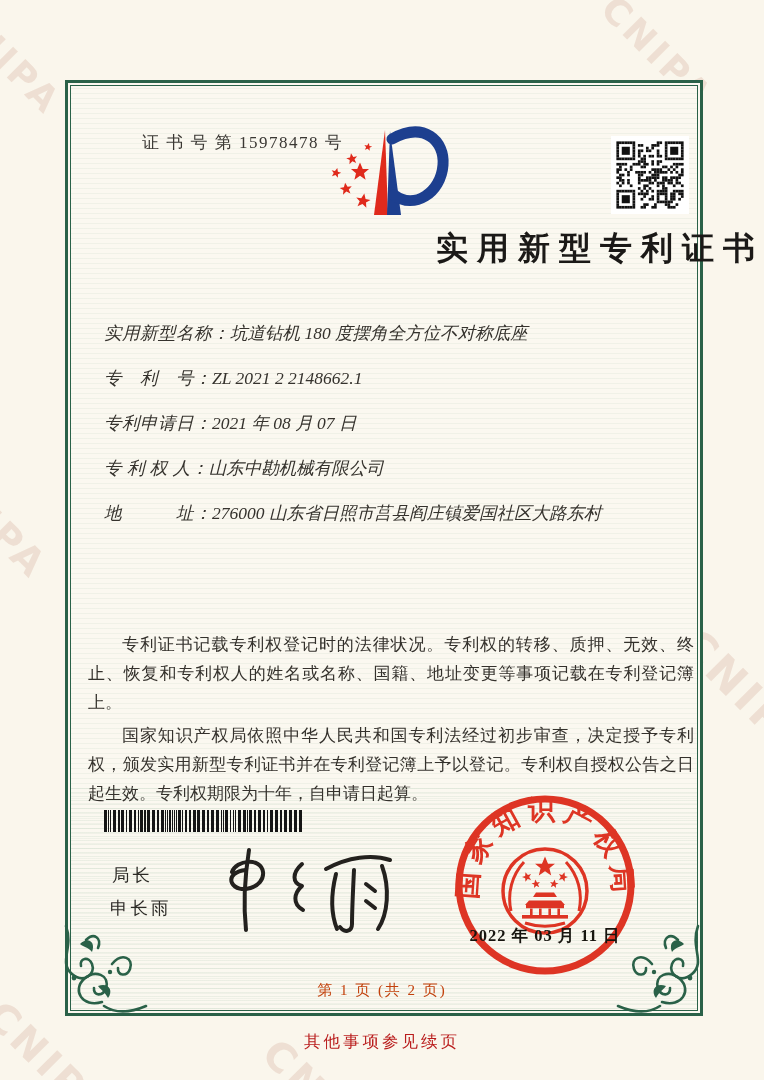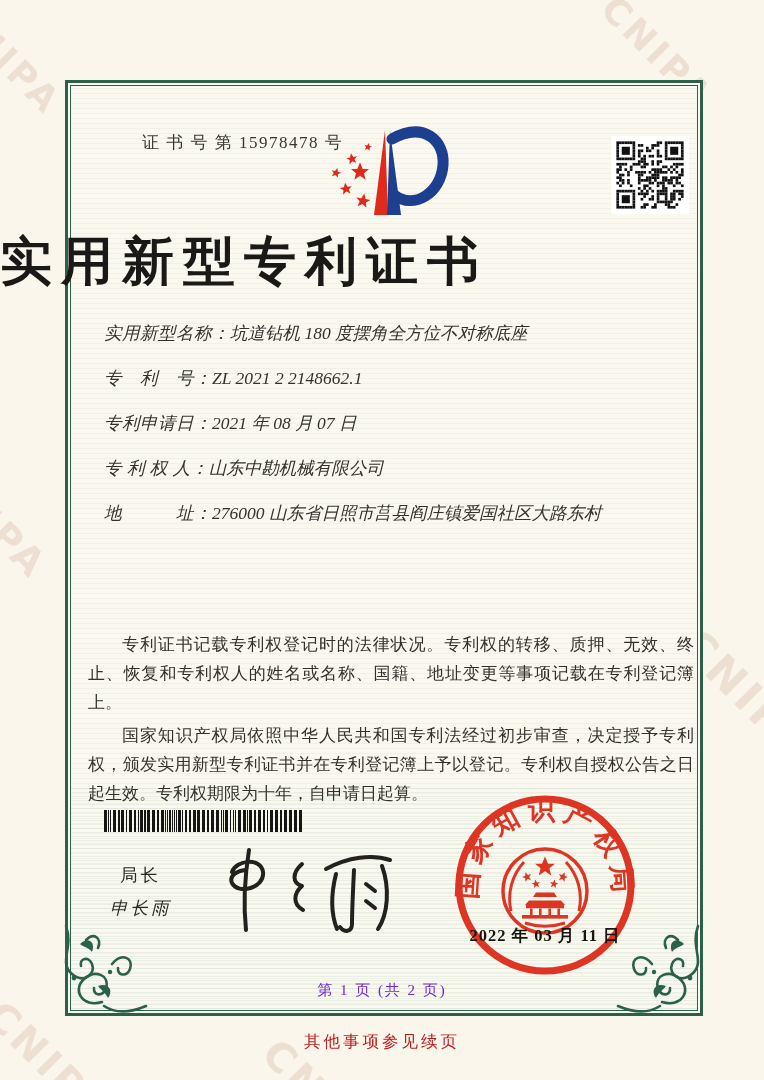--- a/index.html
+++ b/index.html
@@ -31,43 +31,43 @@
     background:repeating-linear-gradient(180deg, rgba(140,180,152,0.14) 0 1px, rgba(0,0,0,0) 1px 4px);
   }
   .corner{position:absolute;width:96px;height:100px;}
   .corner-bl{left:52px;top:922px;}
   .corner-br{left:616px;top:922px;transform:scaleX(-1);}
   
   .cert-no{position:absolute;left:100px;top:131px;font-size:17px;letter-spacing:1.5px;color:#3a3733;margin-left:42px;}
   .logo{position:absolute;left:302px;top:114px;width:180px;height:116px;}
   .qr{position:absolute;left:611px;top:136px;width:78px;height:78px;background:#fff;}
   .title{
-    position:absolute;left:0;right:0;top:227px;text-align:left;
-    font-size:52px;font-weight:bold;letter-spacing:9px;color:#1b1917;
+    position:absolute;left:0;right:0;top:227px;text-align:right;
+    font-size:32px;font-weight:bold;letter-spacing:9px;color:#1b1917;
   }
   
   .fields{position:absolute;left:104px;top:321px;right:70px;font-size:17.5px;color:#35322d;}
   .field-row{height:45px;line-height:24px;position:relative;font-style:italic;}
   .flabel{letter-spacing:0.5px;}
   .grant-col2{position:absolute;left:291px;top:0;}
   
   .paras{position:absolute;left:88px;right:70px;top:630px;
     font-size:17px;line-height:29px;text-align:justify;color:#34312c;}
   .paras p{margin:0 0 4px 0;text-indent:2em;}
   
   .barcode{position:absolute;left:104px;top:810px;width:206px;height:22px;}
-  .signoff-title{position:absolute;left:120px;top:863px;font-size:17.5px;letter-spacing:3px;color:#2c2a26;}
-  .signoff-name{position:absolute;left:110px;top:896px;font-size:17.5px;letter-spacing:3px;color:#2c2a26;font-style:italic;}
+  .signoff-title{position:absolute;left:112px;top:863px;font-size:17.5px;letter-spacing:3px;color:#2c2a26;}
+  .signoff-name{position:absolute;left:110px;top:896px;font-size:17.5px;letter-spacing:3px;color:#2c2a26;}
   .signature{position:absolute;left:216px;top:840px;width:184px;height:96px;}
   .seal{position:absolute;left:452px;top:792px;width:186px;height:186px;opacity:0.95;}
   .seal-date{
     position:absolute;left:455px;top:925px;width:180px;text-align:center;
     font-size:16.5px;letter-spacing:1px;color:#17150f;font-weight:bold;
   }
-  .page-number{position:absolute;left:0;right:0;top:981px;text-align:center;font-size:15px;letter-spacing:2px;color:#6d28d9;}
+  .page-number{position:absolute;left:0;right:0;top:981px;text-align:center;font-size:15px;letter-spacing:2px;color:#c2410c;}
   .continuation{position:absolute;left:0;right:0;top:1031px;text-align:center;font-size:16.5px;letter-spacing:3px;color:#b91c1c;}
 </style>
 </head>
 <body>
 
 <div class="page">
 
   <div class="wm" style="left:-30px;top:-6px;font-size:36px;">CNIPA</div>
   <div class="wm" style="left:622px;top:-12px;font-size:36px;">CNIPA</div>
   <div class="wm" style="left:472px;top:318px;font-size:38px;">CNIPA</div>

